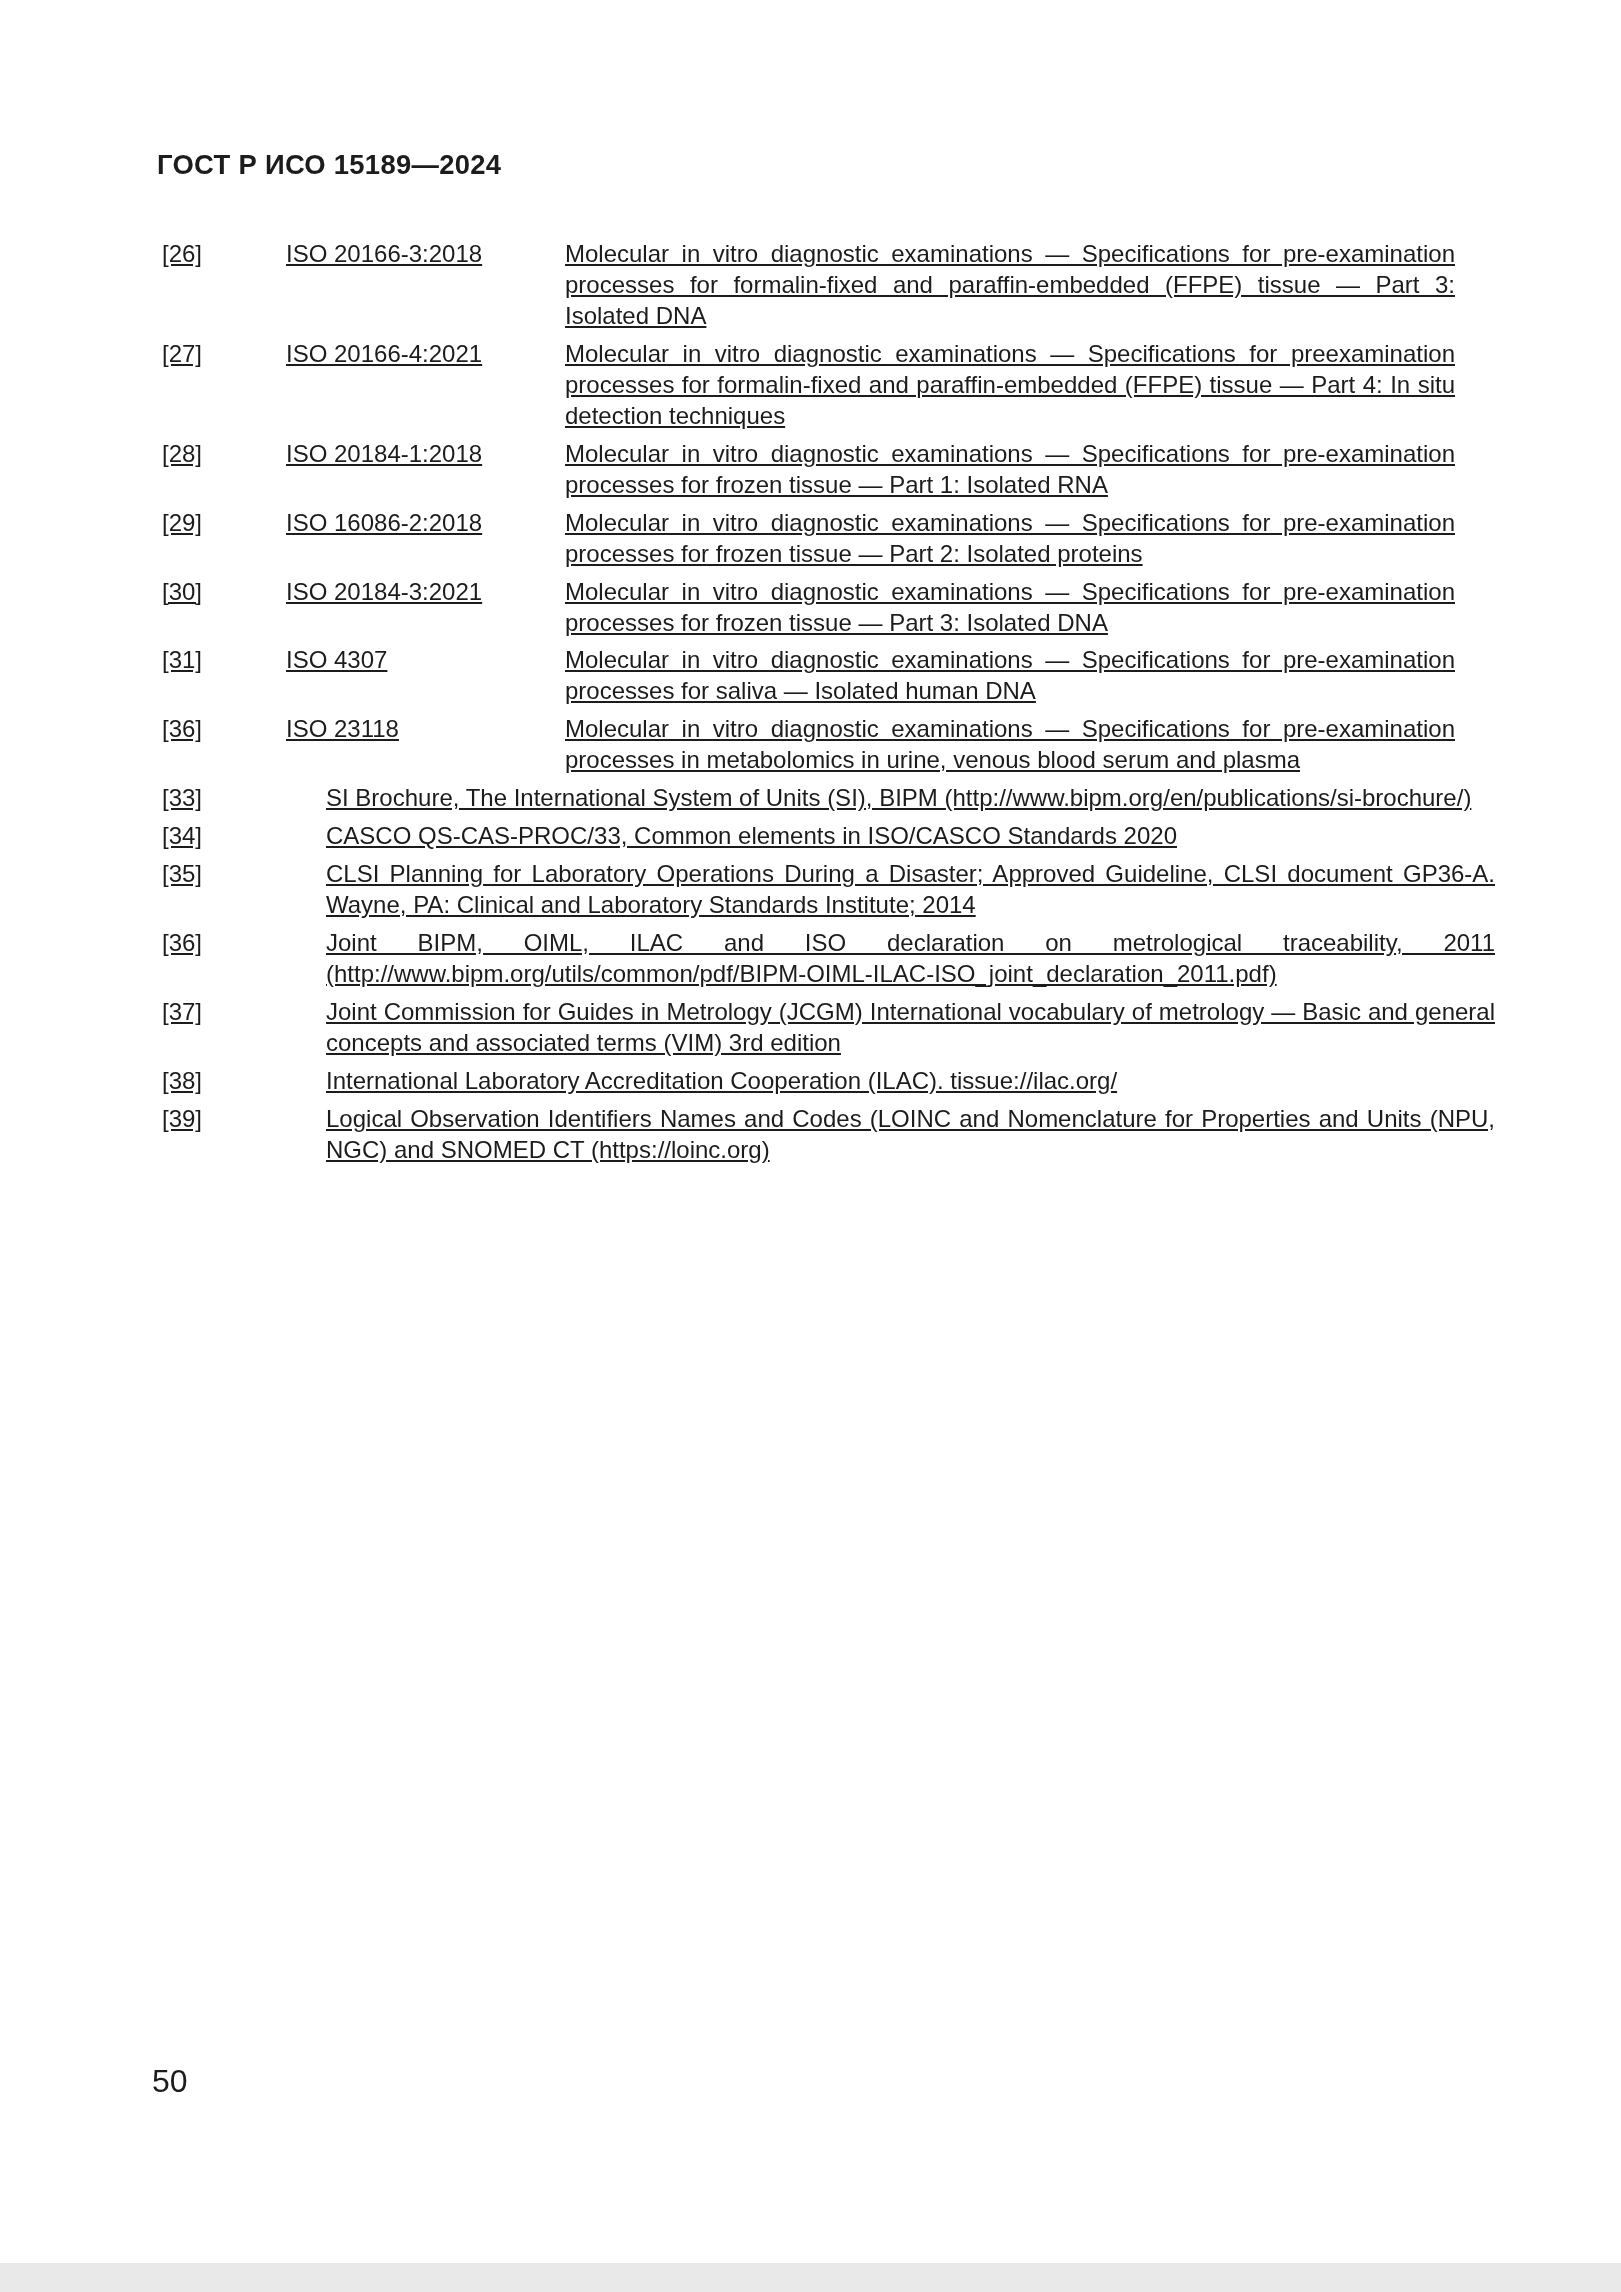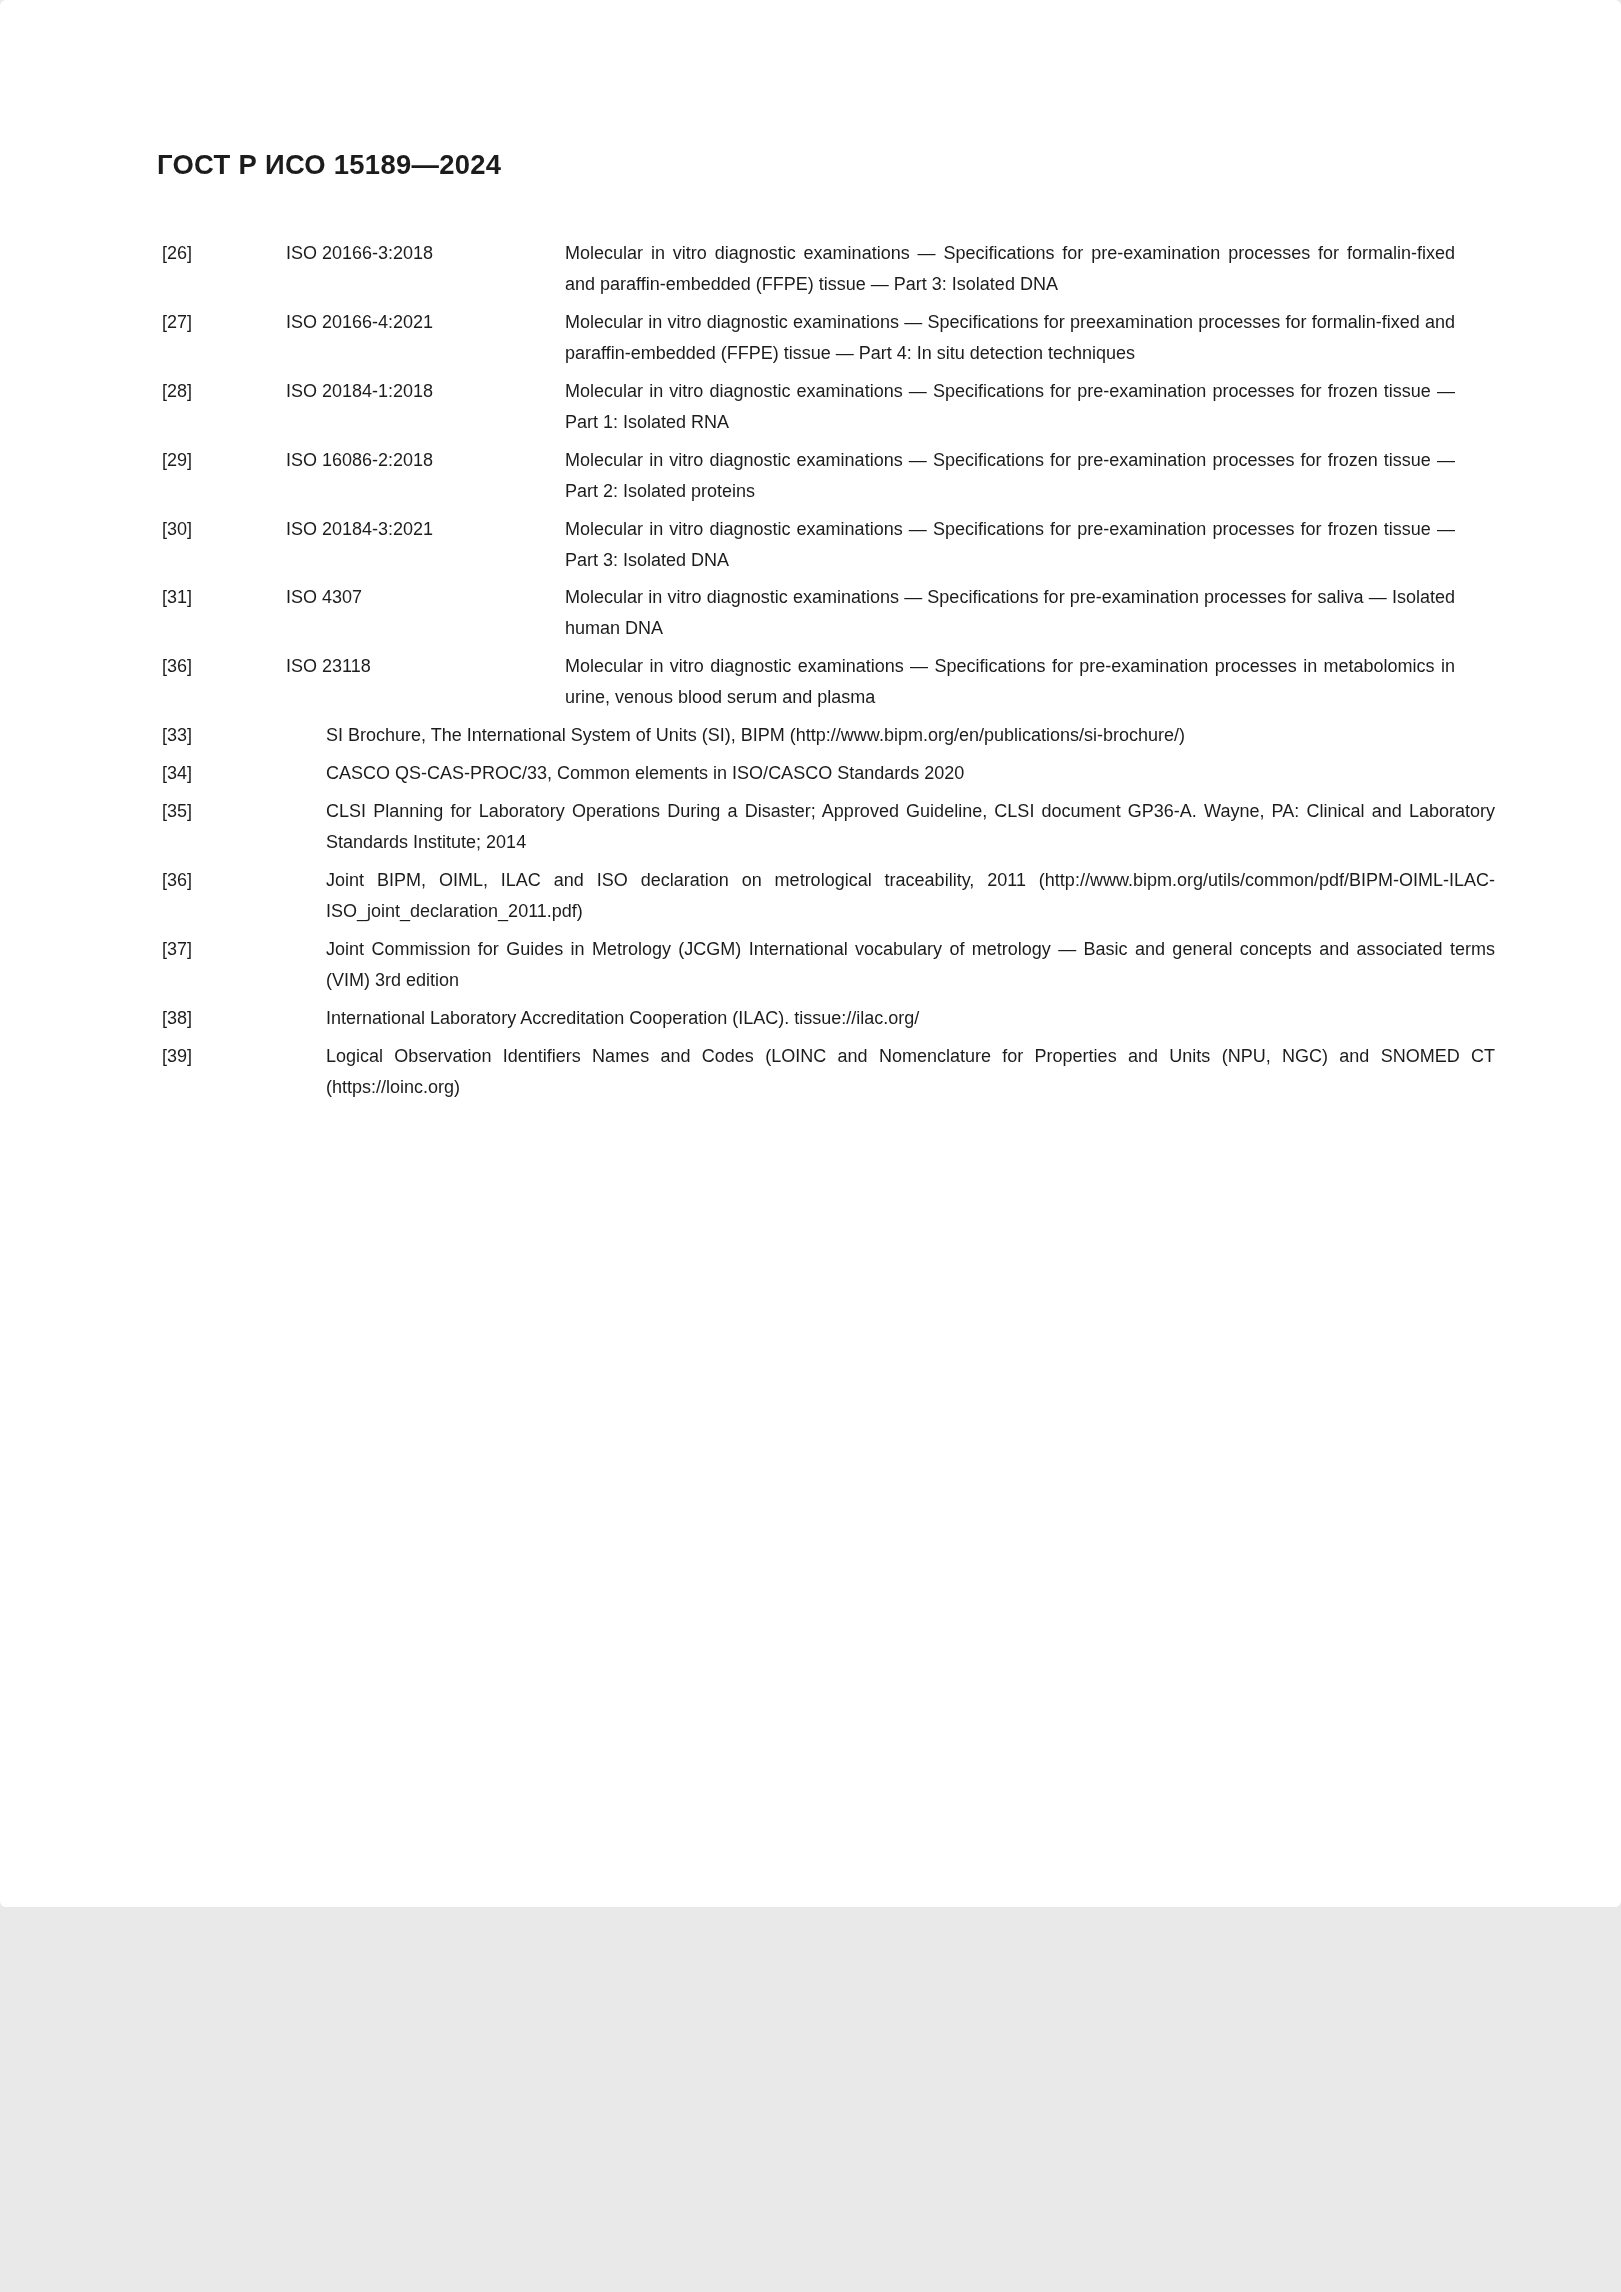--- a/index.html
+++ b/index.html
@@ -1,47 +1,47 @@
 <!DOCTYPE html>
 <html><head>
 <meta charset="utf-8">
 <style>
   * { margin: 0; padding: 0; box-sizing: border-box; }
   html, body { background: #e9e9e9; }
   .page {
     position: relative;
     width: 1621px;
-    height: 1907px;
+    height: 2263px;
     background: #ffffff;
     font-family: "Liberation Sans", sans-serif;
     color: #1c1c1c;
     overflow: hidden;
-    border-radius: 6px;
   }
   .doc-header {
     position: absolute;
     left: 157px;
     top: 149px;
     font-size: 27.4px;
     font-weight: bold;
     letter-spacing: 0.3px;
     white-space: nowrap;
   }
   .ref-list {
     position: absolute;
     left: 162px;
     top: 238px;
     width: 1294px;
   }
   .ref-row {
     display: grid;
     grid-template-columns: 124px 279px 890px;
-    font-size: 18px;
+    font-size: 24px;
     line-height: 31px;
     margin-bottom: 6.9px;
+    text-decoration: underline;
   }
   .ref-row.full {
     grid-template-columns: 124px 1169px;
     gap: 40px;
   }
   .ref-num { text-align: left; }
   .ref-designation { white-space: nowrap; }
   .ref-desc {
     text-align: justify;
     overflow-wrap: anywhere;

